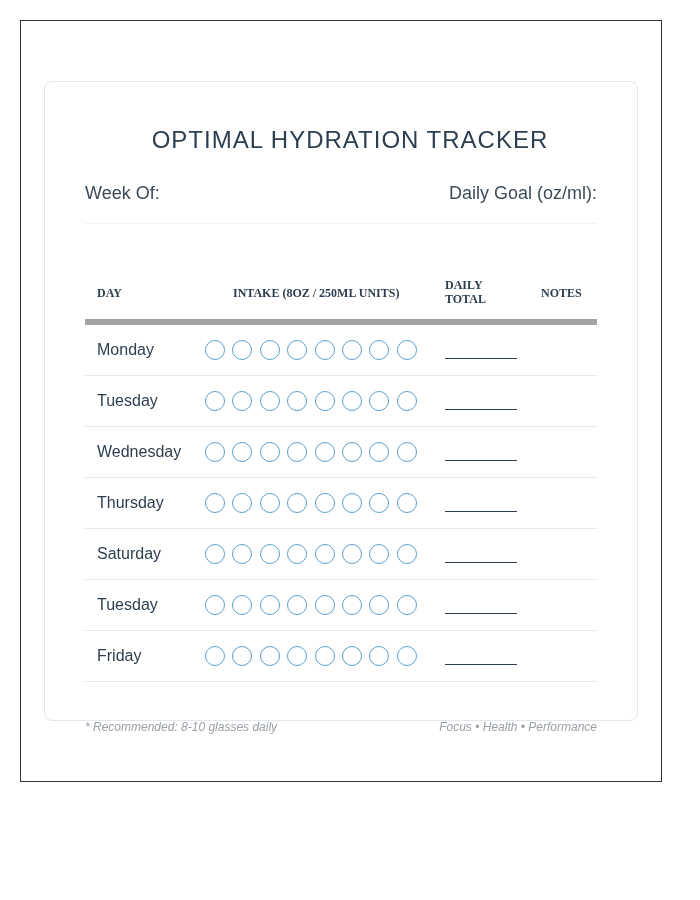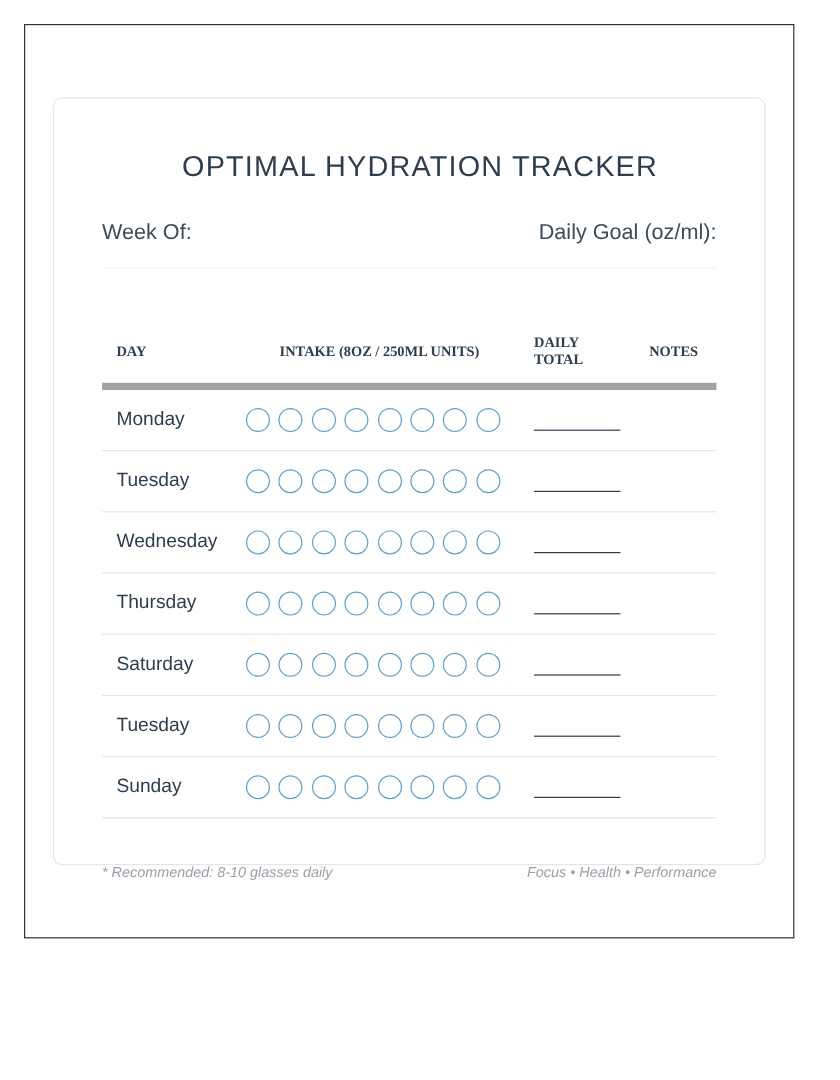--- a/index.html
+++ b/index.html
@@ -130,21 +130,21 @@
           <div class="circle"></div>
           <div class="circle"></div>
           <div class="circle"></div>
           <div class="circle"></div>
           <div class="circle"></div>
         </div>
         <div class="total-line"></div>
         <div class="notes"></div>
       </div>
       <div class="row">
-        <div class="day">Sunday</div>
+        <div class="day">Friday</div>
         <div class="circles">
           <div class="circle"></div>
           <div class="circle"></div>
           <div class="circle"></div>
           <div class="circle"></div>
           <div class="circle"></div>
           <div class="circle"></div>
           <div class="circle"></div>
           <div class="circle"></div>
         </div>

